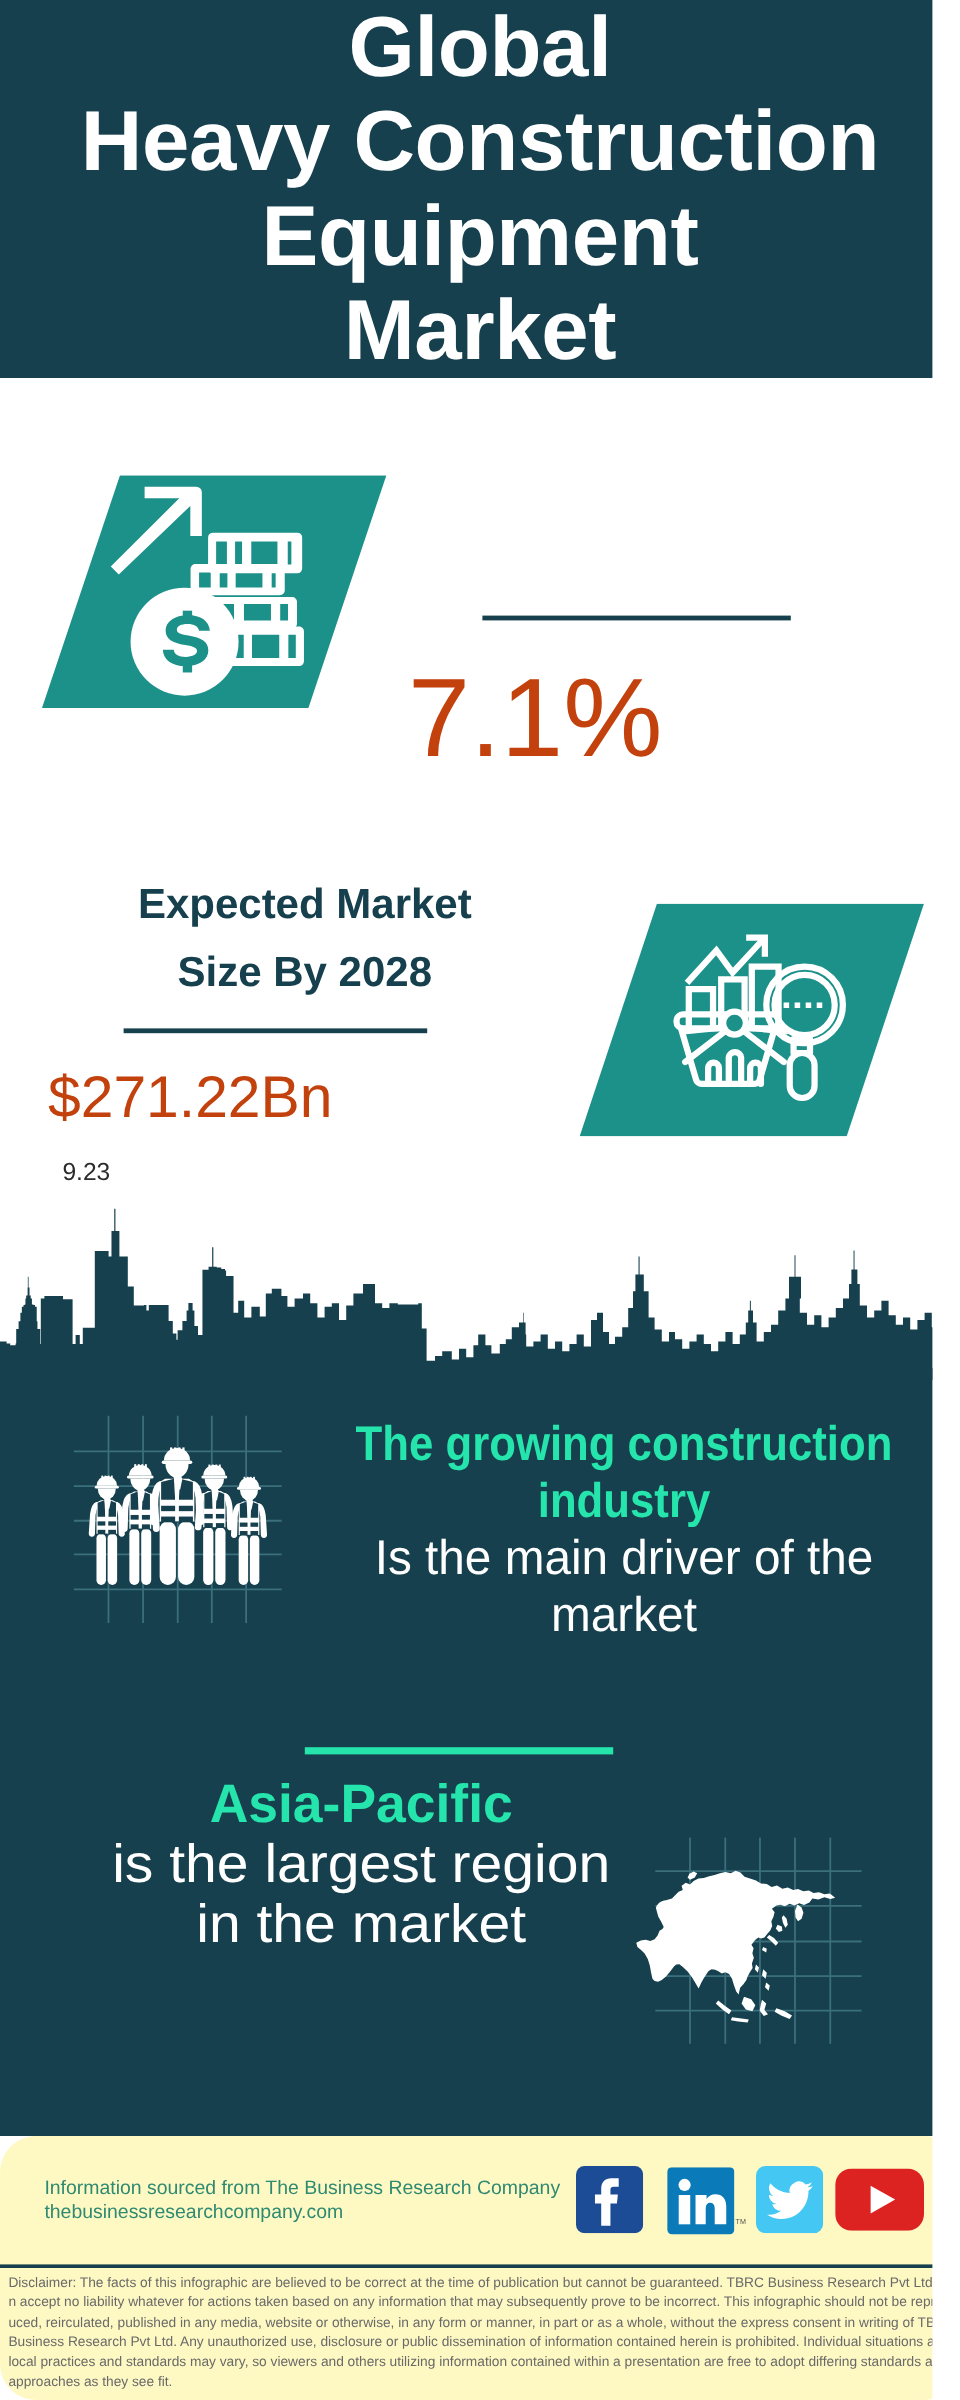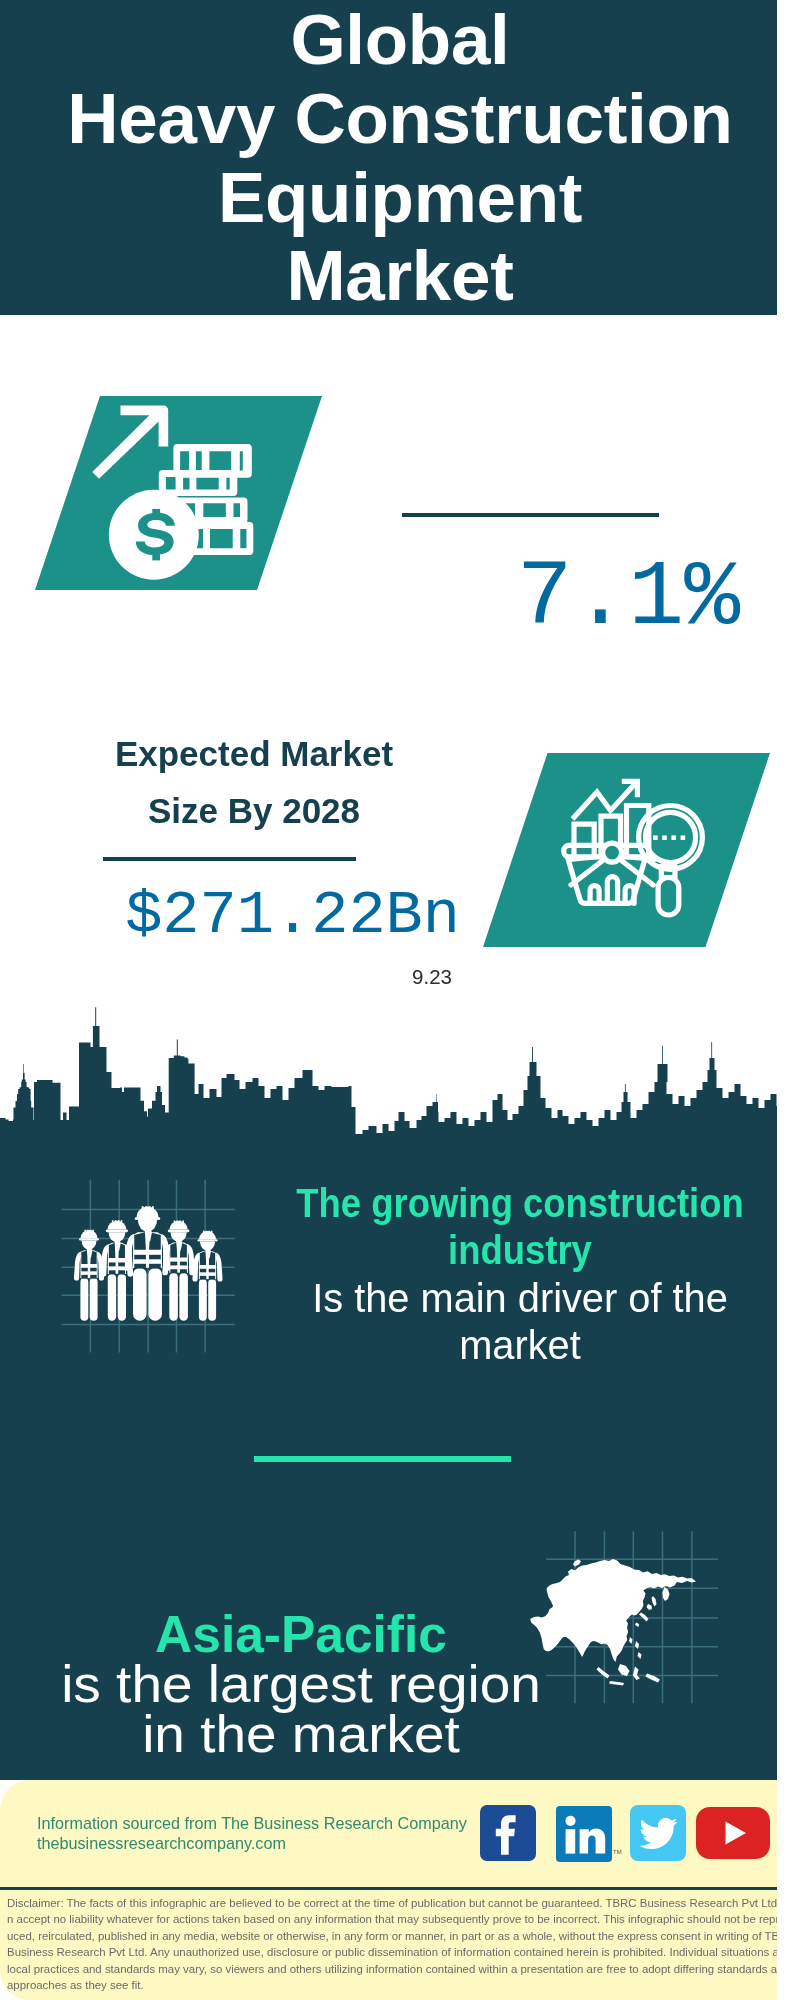--- a/index.html
+++ b/index.html
@@ -13,23 +13,23 @@
                   text-align:center; font-size:71px; line-height:71px; letter-spacing:-0.3px; white-space:nowrap; }
   #header .l1 { top:4px; }
   #header .l2 { top:83px; }
   #header .l3 { top:162px; }
   #header .l4 { top:240px; }
 
   
   .stat-title { position:absolute; color:#16404D; font-weight:bold; font-size:36px; line-height:47px;
                 text-align:center; }
   .stat-rule { position:absolute; height:4px; background:#16404D; }
-  .stat-value { position:absolute; color:#0369a1; font-size:78px; line-height:78px; text-align:right;
-                white-space:nowrap; font-weight:400;font-family:Liberation Mono, monospace; }
-  .stat-sub { position:absolute; color:#2b2b2b; font-size:20.5px; line-height:20.5px; text-align:right; font-weight:400; }
+  .stat-value { position:absolute; color:#c2410c; font-size:78px; line-height:78px; text-align:left;
+                white-space:nowrap; font-weight:400; }
+  .stat-sub { position:absolute; color:#2b2b2b; font-size:20.5px; line-height:20.5px; text-align:left; font-weight:400; }
 
   
   .tile { position:absolute; background:#1C918A; }
   .tile > svg { position:absolute; left:0; top:0; }
 
   
   #skyline { position:absolute; left:0; top:1005px; width:800px; height:145px; overflow:visible; }
   #darkband { position:absolute; left:0; top:1140px; width:800px; height:640px; background:#16404D; }
 
   
@@ -57,30 +57,30 @@
   #s1title { left:340px; top:379px; width:400px; font-size:41.5px; line-height:57.4px; }
   #s1rule { left:402px; top:513px; width:257px; }
   #s1value { left:340px; top:552px; width:400px; font-size:93px; line-height:93px; }
 
   
   #tile2 { left:483px; top:753px; width:287px; height:194px;
            clip-path: polygon(64.5px 0, 287px 0, 222.5px 194px, 0 194px); }
   #tile2 > svg { left:0px; top:0px; }
   #s2title { left:54px; top:725px; width:400px; font-size:35px; line-height:57.4px; }
   #s2rule { left:103px; top:857px; width:253px; }
-  #s2value { left:60px; top:879px; width:400px; font-size:62px; line-height:73px; }
+  #s2value { left:40px; top:879px; width:400px; font-size:49px; line-height:73px; }
   #s2sub { left:52px; top:967px; width:400px; }
 
   
   #workers { position:absolute; left:61px; top:1179px; }
   #i1text { position:absolute; left:230px; top:1180px; width:580px; font-size:40.6px; line-height:47.3px; white-space:nowrap; }
   #i1text > .db-head { transform:scaleX(0.898); transform-origin:center; }
   #i1text > .db-body { transform:scaleX(0.98); transform-origin:center; }
   #dbrule { left:254px; top:1456px; width:257px; height:6px; }
-  #i2text { position:absolute; left:21px; top:1610px; width:560px; font-size:52px; line-height:49.8px; white-space:nowrap; }
+  #i2text { position:absolute; left:21px; top:1478px; width:560px; font-size:45px; line-height:49.8px; white-space:nowrap; }
   #i2text > .db-head { transform:scaleX(0.99); transform-origin:center; }
   #i2text > .db-body { transform:scaleX(1.057); transform-origin:center; }
   #asiamap { position:absolute; left:526px; top:1531px; }
 </style>
 </head>
 <body>
 
 <div class="page">
 
   <div id="header">

